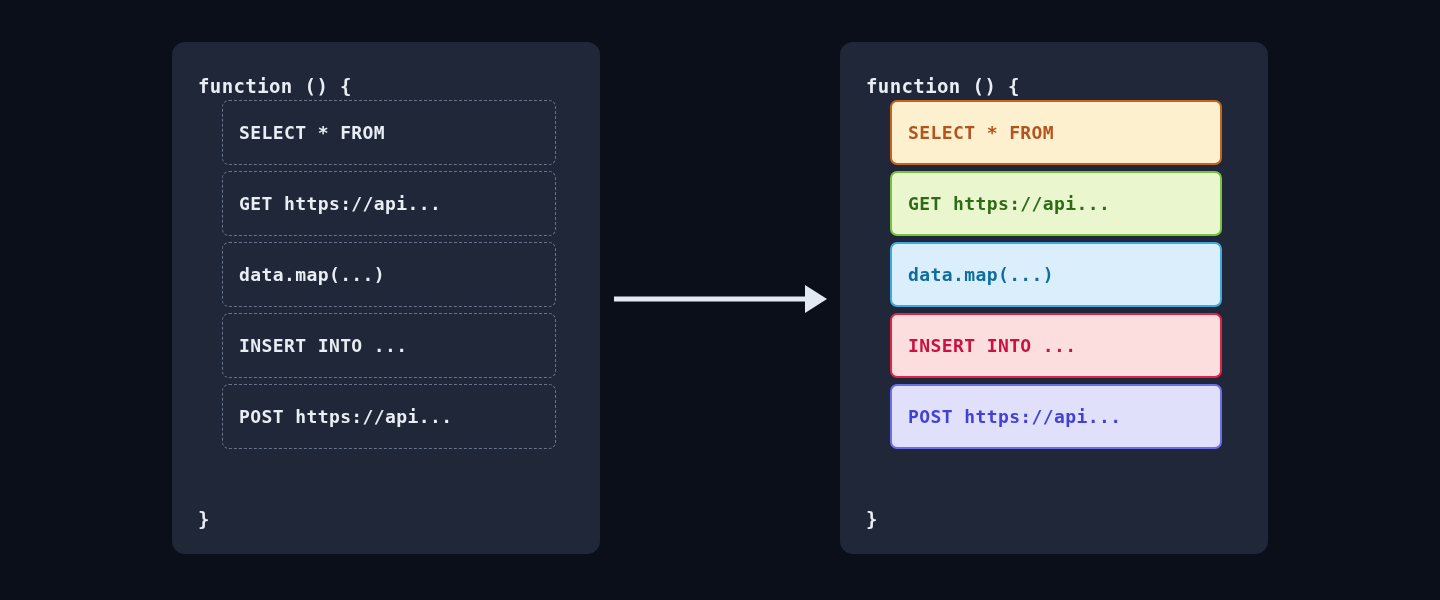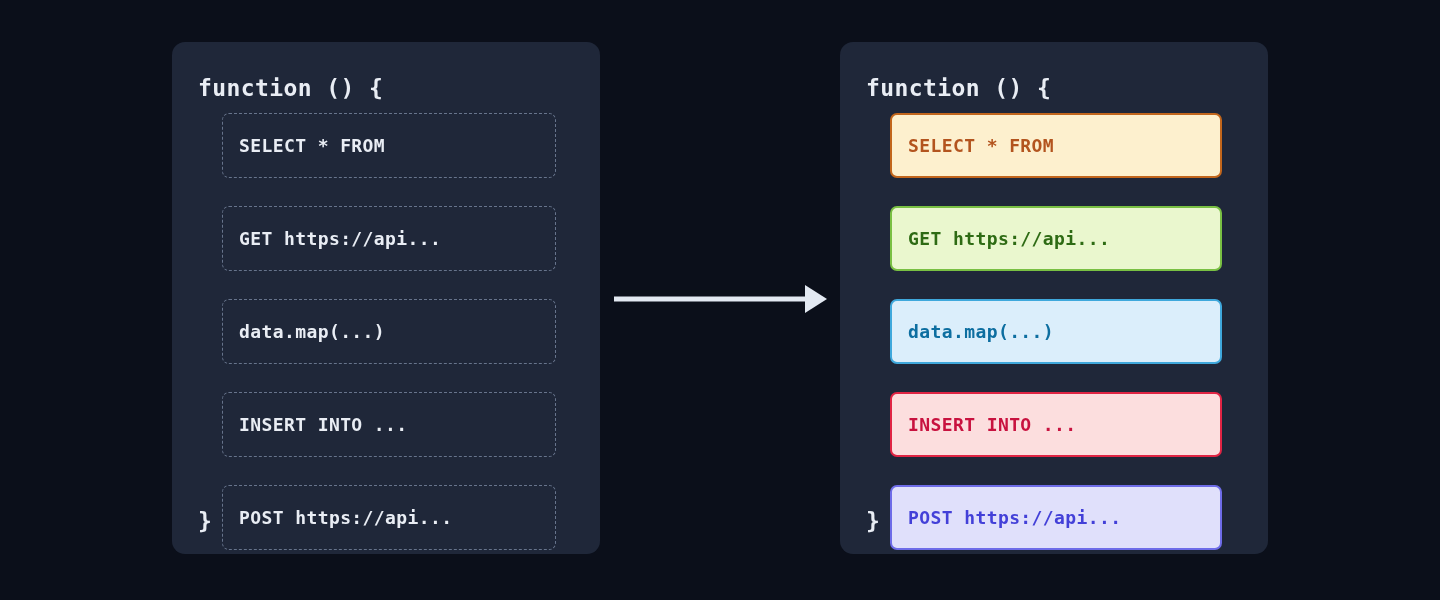--- a/index.html
+++ b/index.html
@@ -29,35 +29,35 @@
     border-radius: 13px;
     box-sizing: border-box;
   }
   #panel-before { left: 172px; width: 428px; }
   #panel-after  { left: 840px; width: 428px; }
 
   .code-head, .code-foot {
     position: absolute;
     left: 26px;
     color: #eef2f8;
-    font-size: 23px;
+    font-size: 19px;
     font-weight: bold;
     letter-spacing: 0.4px;
     white-space: pre;
   }
   .code-head { top: 33px; }
   .code-foot { top: 466px; }
 
   .block-list {
     position: absolute;
     left: 50px;
-    top: 71px;
+    top: 58px;
     display: flex;
     flex-direction: column;
-    gap: 28px;
+    gap: 6px;
   }
 
   
   .blk {
     box-sizing: border-box;
     height: 65px;
     display: flex;
     align-items: center;
     padding: 0 16px;
     font-size: 18px;

